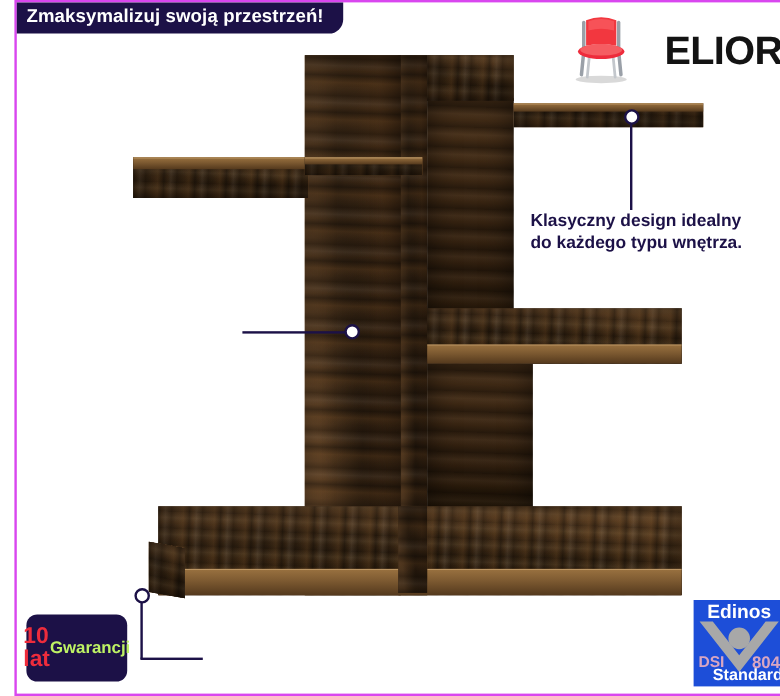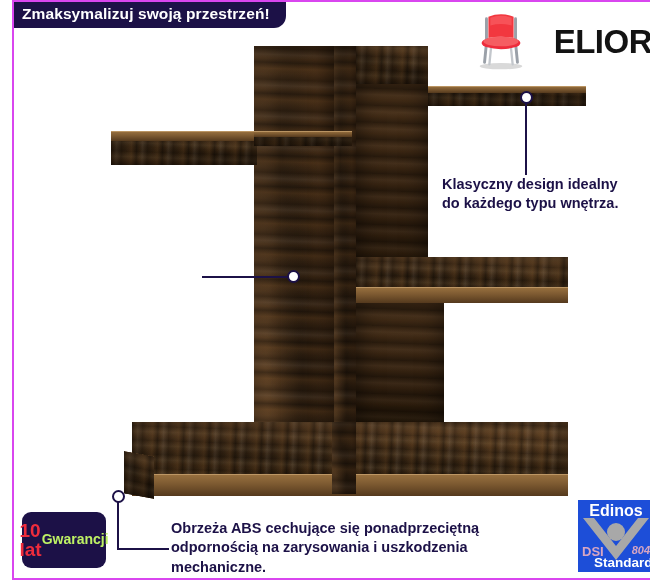--- a/index.html
+++ b/index.html
@@ -191,23 +191,22 @@
     left: 4px; top: 44px;
     color: #d8a6c2;
     font-size: 13px;
     font-weight: bold;
     text-align: center;
   }
   .edinos .ed-804 {
     position: absolute;
     right: 4px; top: 44px;
     color: #d8a6c2;
-    font-size: 11px;
-    font-weight: bold;
-    font-style: italic;
+    font-size: 14px;
+    font-weight: bold;
   }
   .edinos .ed-std {
     position: absolute;
     bottom: 2px; left: 16px; right: 0;
     text-align: center;
     color: #ffffff;
     font-size: 13.5px;
     font-weight: bold;
   }
 </style>
@@ -270,23 +269,20 @@
   <div class="leader" style="left:511px; top:101px; width:2px; height:72px;"></div>
   <div class="callout-text" style="left:428px; top:173px; width:216px;">Klasyczny design idealny
 do każdego typu wnętrza.</div>
 
   <div class="dot" style="left:273px; top:268px;"></div>
   <div class="leader" style="left:188px; top:274px; width:86px; height:2px;"></div>
 
   <div class="dot" style="left:98px; top:488px;"></div>
   <div class="leader" style="left:103px; top:500px; width:2px; height:47px;"></div>
   <div class="leader" style="left:103px; top:546px; width:52px; height:2px;"></div>
-  <div class="callout-text" style="left:157px; top:517px; width:400px;">Obrzeża ABS cechujące się ponadprzeciętną
-odpornością na zarysowania i uszkodzenia
-mechaniczne.</div>
 
   <div class="warranty">
     <span class="years">10 lat</span>
     <span class="word">Gwarancji</span>
   </div>
 
   <div class="edinos">
     <span class="ed-title">Edinos</span>
     <svg class="ed-v" width="70" height="46" viewBox="0 0 70 46">
       <path d="M2 2 L35 44 L68 2 L57 2 L35 30 L13 2 Z" fill="#a8a8a8"></path>

